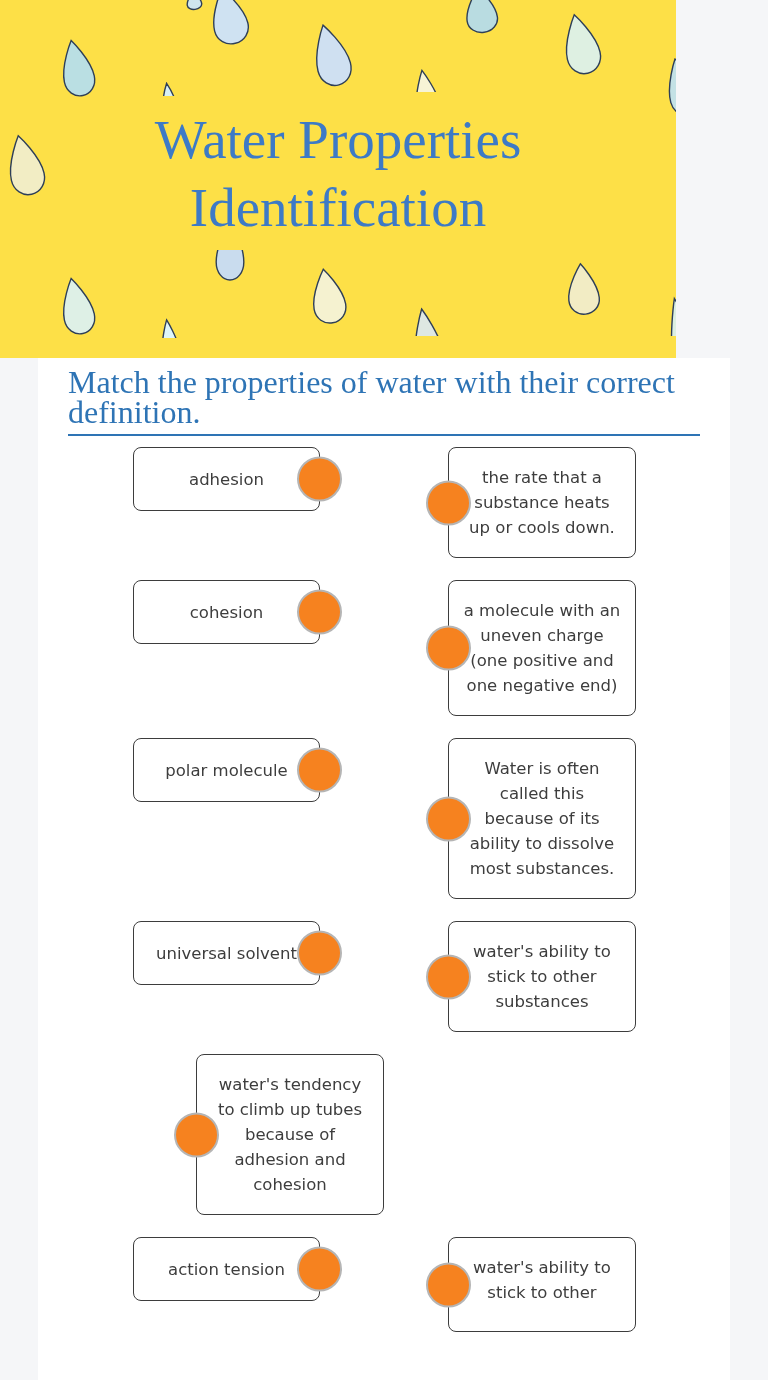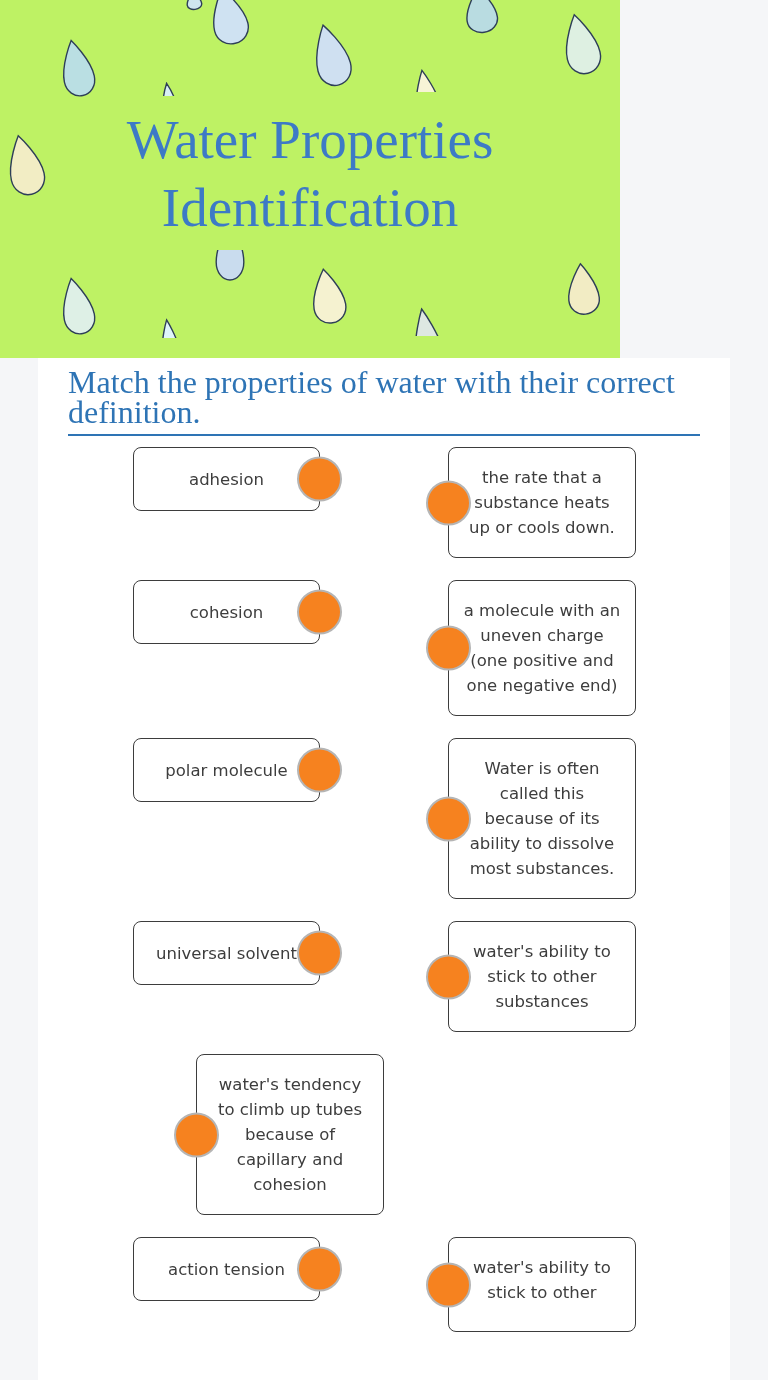--- a/index.html
+++ b/index.html
@@ -3,21 +3,21 @@
 <meta charset="utf-8">
 <style>
   html,body{margin:0;padding:0;}
   body{
     width:768px;height:1380px;overflow:hidden;position:relative;
     background:var(--page-bg,#f5f6f8);
     font-family:"DejaVu Sans",sans-serif;
   }
   
   .banner{
-    position:relative;width:620px;height:358px;background:#bef264;overflow:hidden;
+    position:relative;width:676px;height:358px;background:#fde047;overflow:hidden;
   }
   .droplet-layer{position:absolute;left:0;top:0;width:768px;height:340px;overflow:hidden;}
   .droplet{position:absolute;overflow:visible;}
   .droplet.tip,.droplet.bulb{overflow:hidden;}
   .banner-title{
     position:relative;z-index:2;margin-top:106px;
     text-align:center;white-space:pre-line;
     font-family:"Liberation Serif",serif;
     font-size:55px;line-height:68px;
     color:var(--title-color,#3d7ac6);
@@ -244,21 +244,21 @@
 substances</div>
         </div>
       </div>
 
       <div class="match-row">
         <div class="def-box">
           <span class="dot left"></span>
           <div class="def-text">water's tendency
 to climb up tubes
 because of
-capillary and
+adhesion and
 cohesion</div>
         </div>
       </div>
 
 
       <div class="match-row">
         <div class="term-box">
           <span class="term-label">action tension</span>
           <span class="dot right"></span>
         </div>

